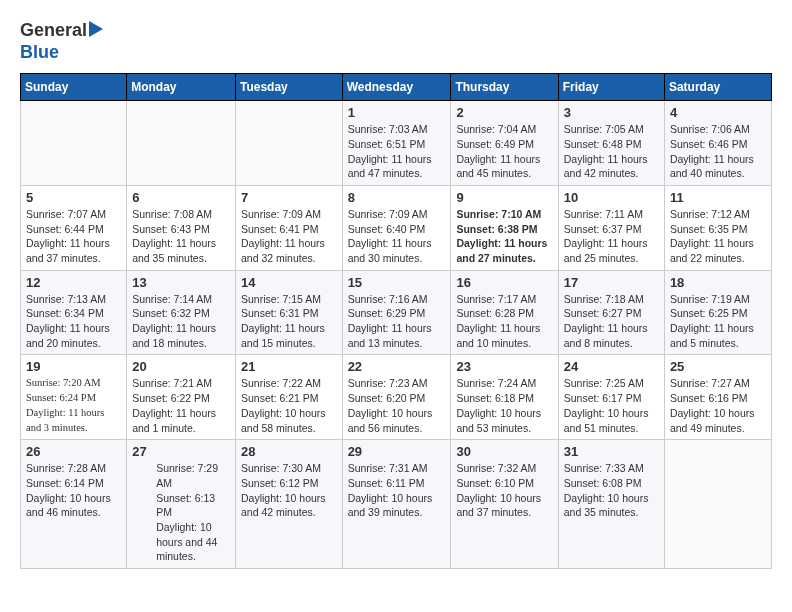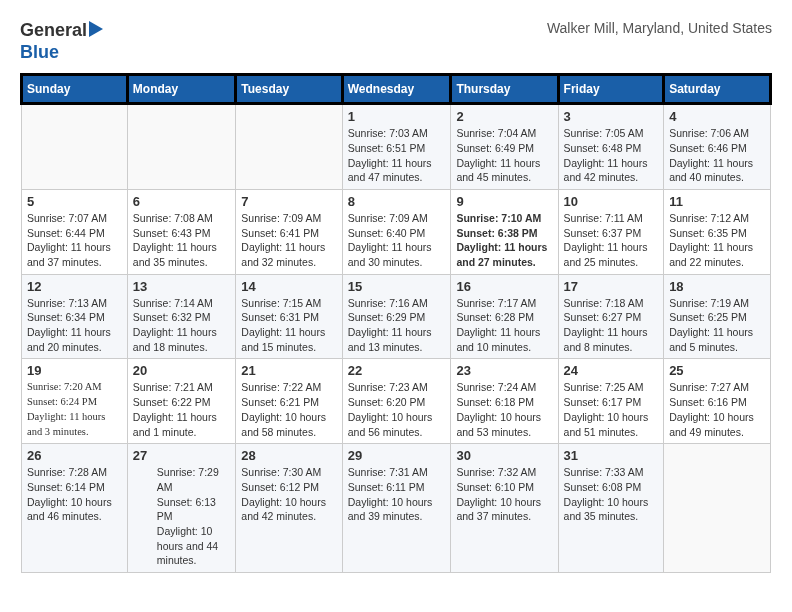--- a/index.html
+++ b/index.html
@@ -8,20 +8,21 @@
       background: #fff;
       width: 792px;
       min-height: 612px;
       padding: 20px;
     }
     .header {
       display: flex;
       justify-content: space-between;
       align-items: flex-start;
       margin-bottom: 10px;
+      flex-direction: column;
     }
     .logo {
       display: flex;
       align-items: center;
     }
     .logo-text {
       font-size: 18px;
       font-weight: bold;
       line-height: 1.2;
     }
@@ -49,21 +50,21 @@
       width: 100%;
       border-collapse: collapse;
       font-size: 11px;
     }
     thead tr th {
       background-color: #1a5fa8;
       color: #fff;
       padding: 6px 4px;
       text-align: left;
       font-size: 12px;
-      border: 3px solid #000000;
+      border: 1px solid #000000;
     }
     tbody tr td {
       border: 1px solid #ccc;
       vertical-align: top;
       padding: 4px 5px;
       width: 113px;
       min-height: 80px;
       height: 80px;
       color: #333;
       background: #fff;
@@ -94,21 +95,20 @@
   <div class="logo">
     <div>
       <div style="display:flex; align-items:center;">
         <span class="logo-text logo-general">General</span>
         <div class="logo-arrow"></div>
       </div>
       <span class="logo-text logo-blue">Blue</span>
     </div>
   </div>
   <div class="title-block">
-    <div class="location">Walker Mill, Maryland, United States</div>
   </div>
 </div>
 
 <table>
   <thead>
     <tr>
     <th>Sunday</th>
         <th>Monday</th>
         <th>Tuesday</th>
         <th>Wednesday</th>

